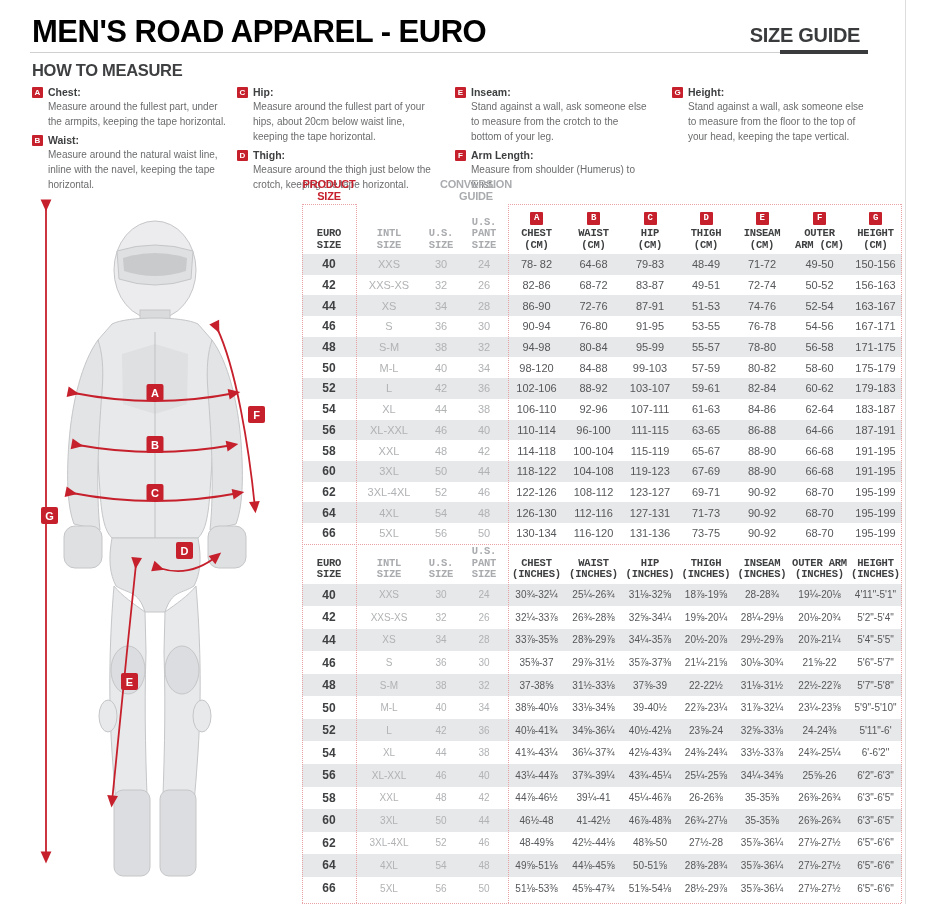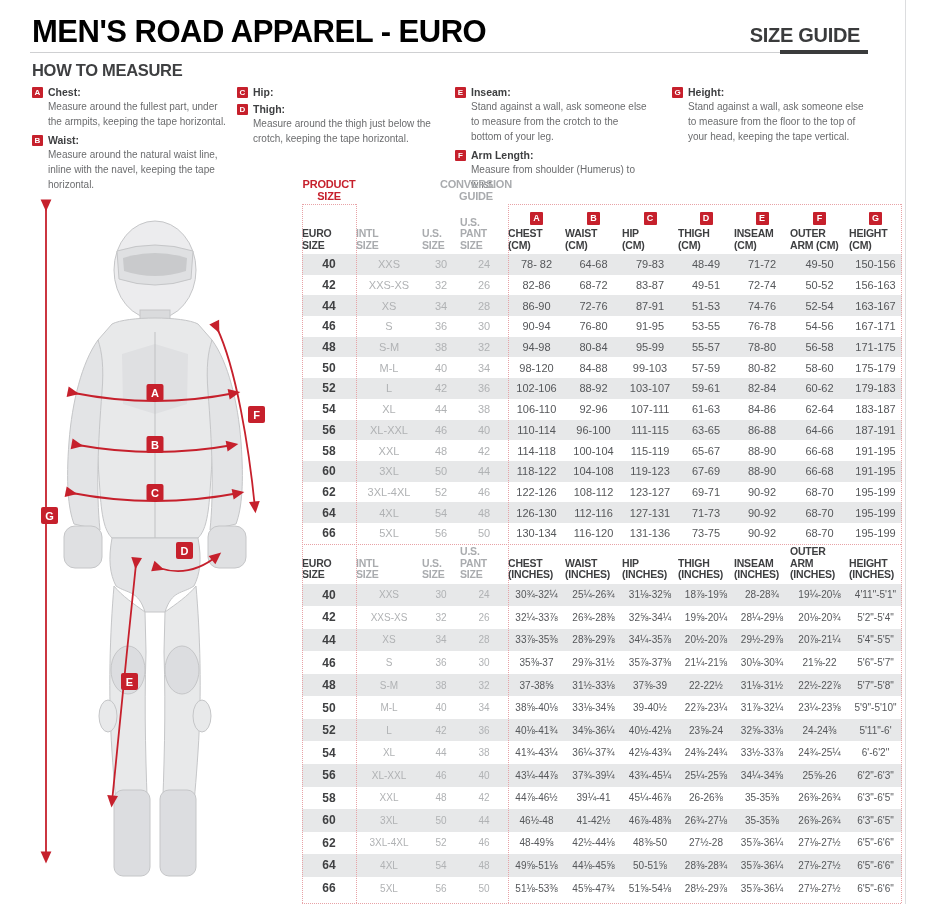--- a/index.html
+++ b/index.html
@@ -38,21 +38,21 @@
   .group-strip { display:grid; grid-template-columns:54px 152px 394px; height:26px;gap:44px; }
   .group-cell { text-align:center; font-size:11px; font-weight:800; line-height:12px; letter-spacing:-0.2px; }
   .g-red { color:#c6202c; } .g-gray { color:#a9abae; }
 
   table { border-collapse:collapse; table-layout:fixed; width:600px; }
   col.ceuro{width:54px;} col.cintl{width:66px;} col.cus{width:38px;} col.cpant{width:48px;}
   col.cchest{width:57px;} col.cwaist{width:57px;} col.chip{width:56px;} col.cthigh{width:56px;}
   col.cinseam{width:56px;} col.carm{width:59px;} col.cheight{width:53px;}
 
   th { font-weight:800; font-size:10.5px; line-height:11.5px; letter-spacing:-0.2px;
-    text-align:left; vertical-align:bottom; padding-bottom:3px; color:#3e3f41; }
+    text-align:center; vertical-align:bottom; padding-bottom:3px; color:#3e3f41;font-family:Liberation Mono, monospace; }
   th .th-badge { display:flex; align-items:center; justify-content:center; margin:0 auto 3px auto;
     width:13px; height:13px; background:#c6202c; color:#fff; font-size:9px; font-weight:800; border-radius:1px; }
   th.conv { color:#a9abae; }
   table.cm thead tr { height:50px; }
   table.inch thead tr { height:40px; }
   tbody tr { }
   table.cm tbody tr { height:20.7px; }
   table.inch tbody tr { height:22.55px; }
   tbody tr.striped { background:#e7e8e9; }
   td { text-align:center; vertical-align:middle; font-size:11px; color:#55575a; white-space:nowrap; }
@@ -94,20 +94,21 @@
           </div>
           <div class="m-text">Measure around the natural waist line, inline with the navel, keeping the tape horizontal.</div>
         </div>
       </div>
       <div class="m-col">
         <div class="m-item">
           <div class="m-head">
             <span class="letter-badge">C</span>
             <span class="m-label">Hip:</span>
           </div>
+          <div class="m-text">Measure around the fullest part of your hips, about 20cm below waist line, keeping the tape horizontal.</div>
         </div>
         <div class="m-item">
           <div class="m-head">
             <span class="letter-badge">D</span>
             <span class="m-label">Thigh:</span>
           </div>
           <div class="m-text">Measure around the thigh just below the crotch, keeping the tape horizontal.</div>
         </div>
       </div>
       <div class="m-col">

